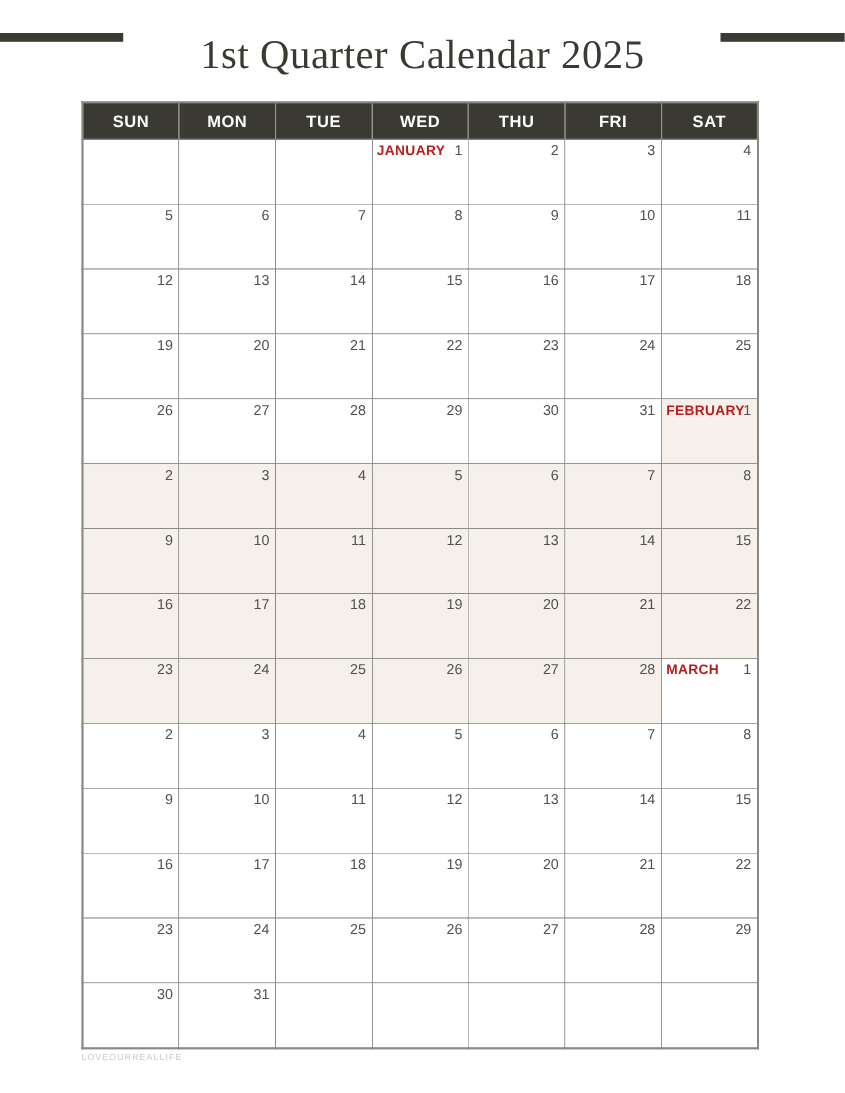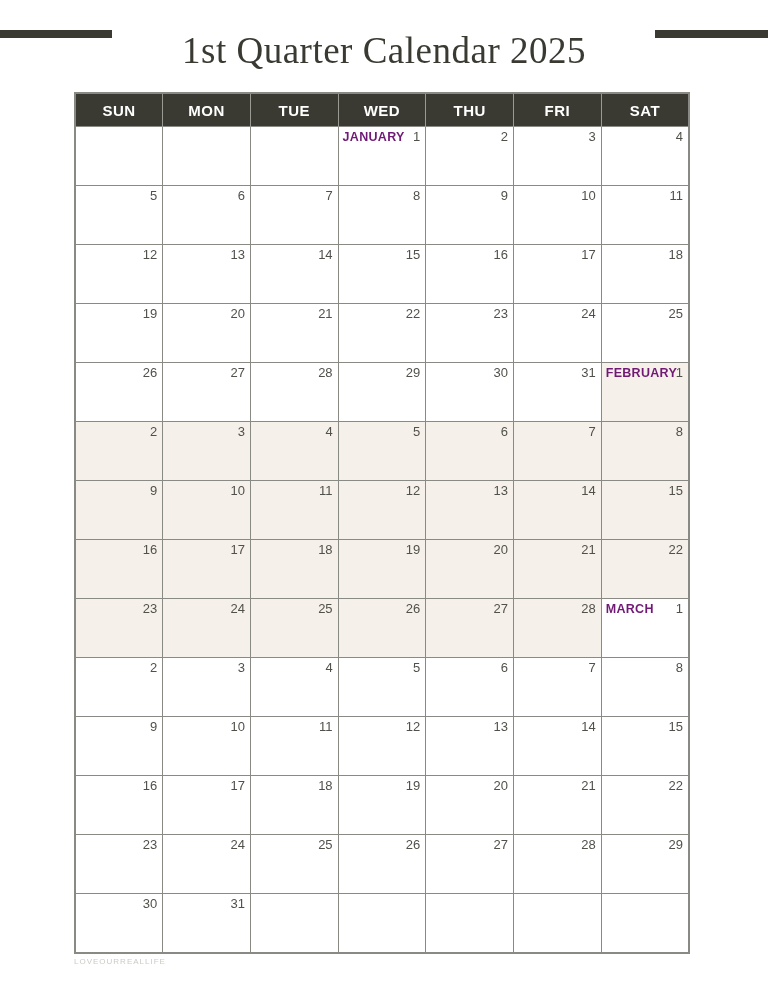--- a/index.html
+++ b/index.html
@@ -63,21 +63,21 @@
     top: 2px; right: 5px;
     font-size: 13px;
     color: #51514B;
   }
   .month-label {
     position: absolute;
     top: 3px; left: 4px;
     font-size: 12.5px;
     font-weight: bold;
     letter-spacing: 0.3px;
-    color: #701a75;
+    color: #b91c1c;
   }
   .watermark {
     position: absolute;
     top: 957px;
     left: 74px;
     width: 616px;
     font-size: 8px;
     letter-spacing: 1px;
     color: #CBCBC5;
   }

